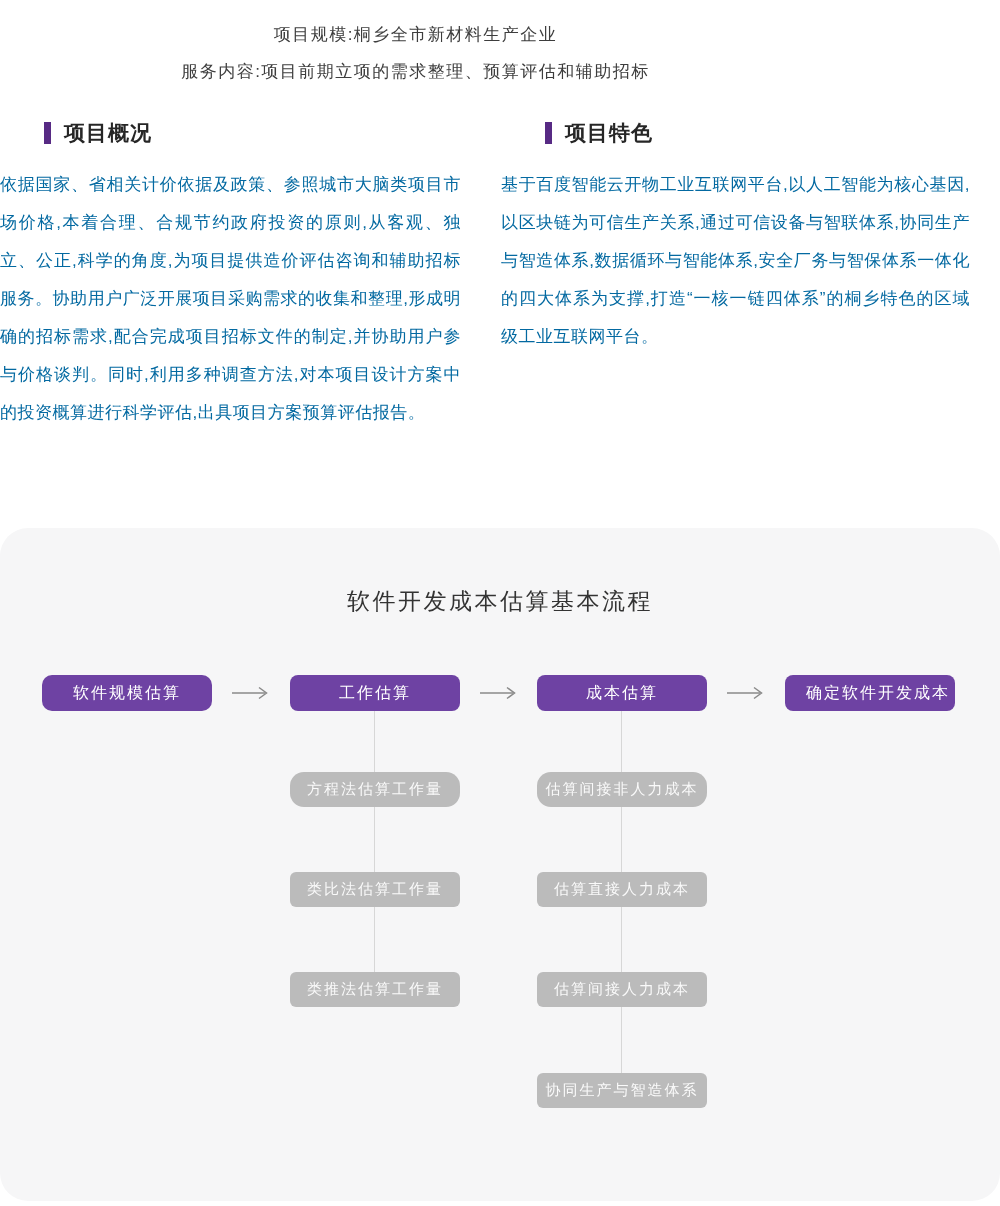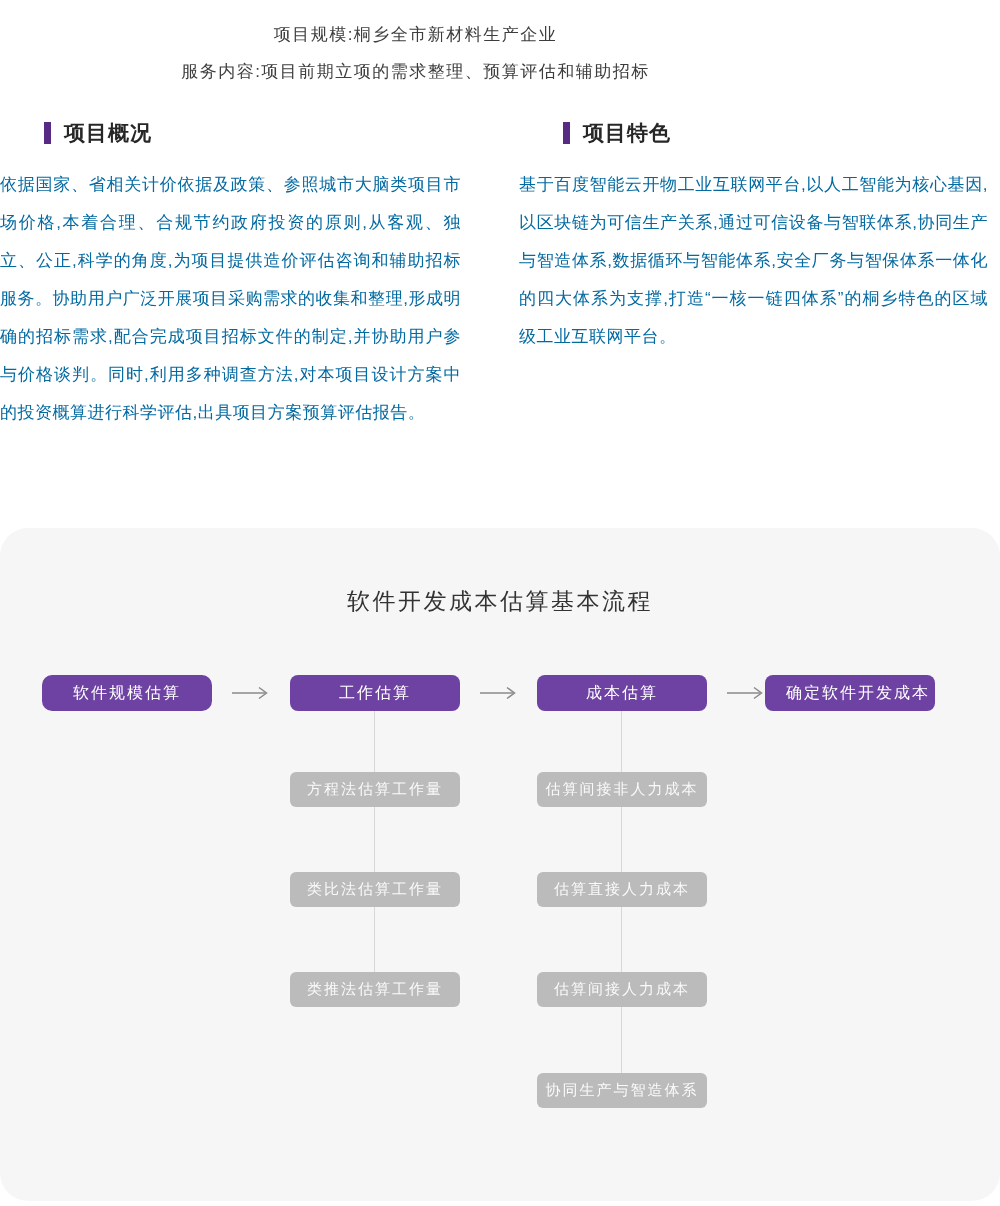--- a/index.html
+++ b/index.html
@@ -14,21 +14,21 @@
   
   .top-info { position: absolute; top: 16px; left: 0; width: 831px; text-align: center; }
   .top-info .info-line {
     font-size: 17px; line-height: 37px; color: #3d3d3d;
     font-weight: 500; letter-spacing: 1.5px;
   }
 
   
   .section { position: absolute; top: 119px; }
   .section-left  { left: 0;   width: 461px; }
-  .section-right { left: 519px; width: 469px; }
+  .section-right { left: 501px; width: 469px; }
   .section-header { display: flex; align-items: center; height: 28px; margin-left: 44px; }
   .section-bar {
     width: 7px; height: 22px; background: #572a84;
     margin-right: 13px; flex: 0 0 auto;
   }
   .section-title {
     font-size: 21px; font-weight: bold; color: #262626; letter-spacing: 1px;
   }
   .section-body {
     margin-top: 19px;
@@ -58,30 +58,30 @@
     text-align: center; letter-spacing: 2px; white-space: nowrap;
   }
   .main-box {
     height: 36px; top: 147px;
     background: #6e42a3; border-radius: 8px;
     color: #ffffff; font-size: 16px;
   }
   .main-box-0 { left: 42px; border-radius: 10px; }
   .main-box-1 { left: 290px; }
   .main-box-2 { left: 537px; }
-  .main-box-3 { left: 765px; padding-left: 16px; }
+  .main-box-3 { left: 785px; padding-left: 16px; }
 
   .sub-box {
     height: 35px;
     background: #bbbbbb; border-radius: 6px;
     color: rgba(255,255,255,0.92); font-size: 15px;
   }
   .col-work { left: 290px; }
   .col-cost { left: 537px; }
-  .row-0 { top: 244px; }
+  .row-0 { top: 244px; border-radius: 14px; }
   .row-1 { top: 344px; }
   .row-2 { top: 444px; }
   .row-3 { top: 545px; }
 
   .arrow { position: absolute; top: 158px; width: 38px; height: 14px; }
   .arrow-0 { left: 231px; }
   .arrow-1 { left: 479px; }
   .arrow-2 { left: 726px; }
 </style>
 </head>

